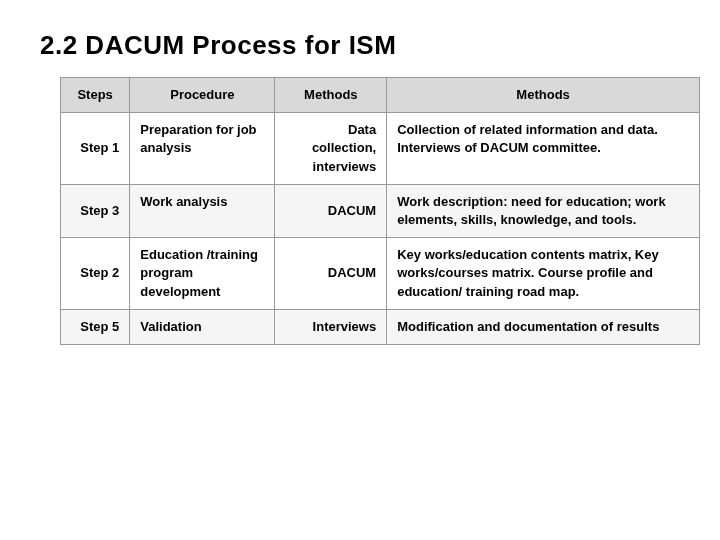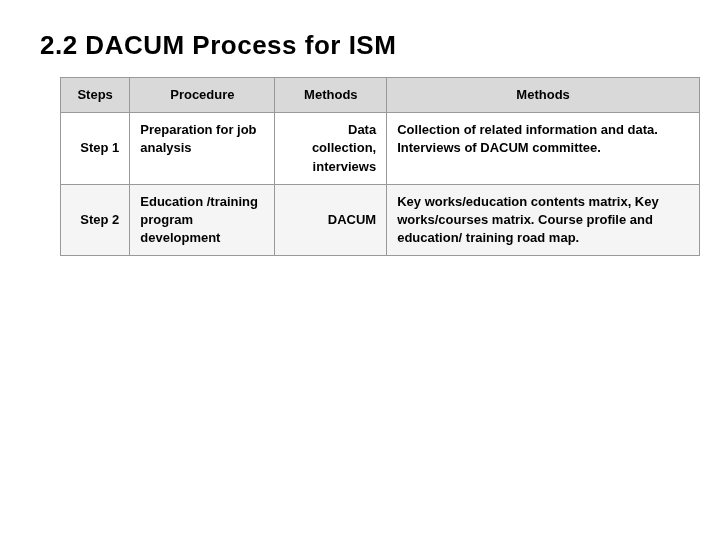--- a/index.html
+++ b/index.html
@@ -85,19 +85,31 @@
     </tr>
   </thead>
   <tbody id="table-body">
   <tr>
         <td>Step 1</td>
         <td>Preparation for job analysis</td>
         <td>Data collection, interviews</td>
         <td>Collection of related information and data. Interviews of DACUM committee.</td>
       </tr>
       <tr>
+        <td>Step 3</td>
+        <td>Work analysis</td>
+        <td>DACUM</td>
+        <td>Work description: need for education; work elements, skills, knowledge, and tools.</td>
+      </tr>
+      <tr>
         <td>Step 2</td>
         <td>Education /training program development</td>
         <td>DACUM</td>
         <td>Key works/education contents matrix, Key works/courses matrix. Course profile and education/ training road map.</td>
       </tr>
+      <tr>
+        <td>Step 5</td>
+        <td>Validation</td>
+        <td>Interviews</td>
+        <td>Modification and documentation of results</td>
+      </tr>
     </tbody>
 </table>
 
 </body></html>

